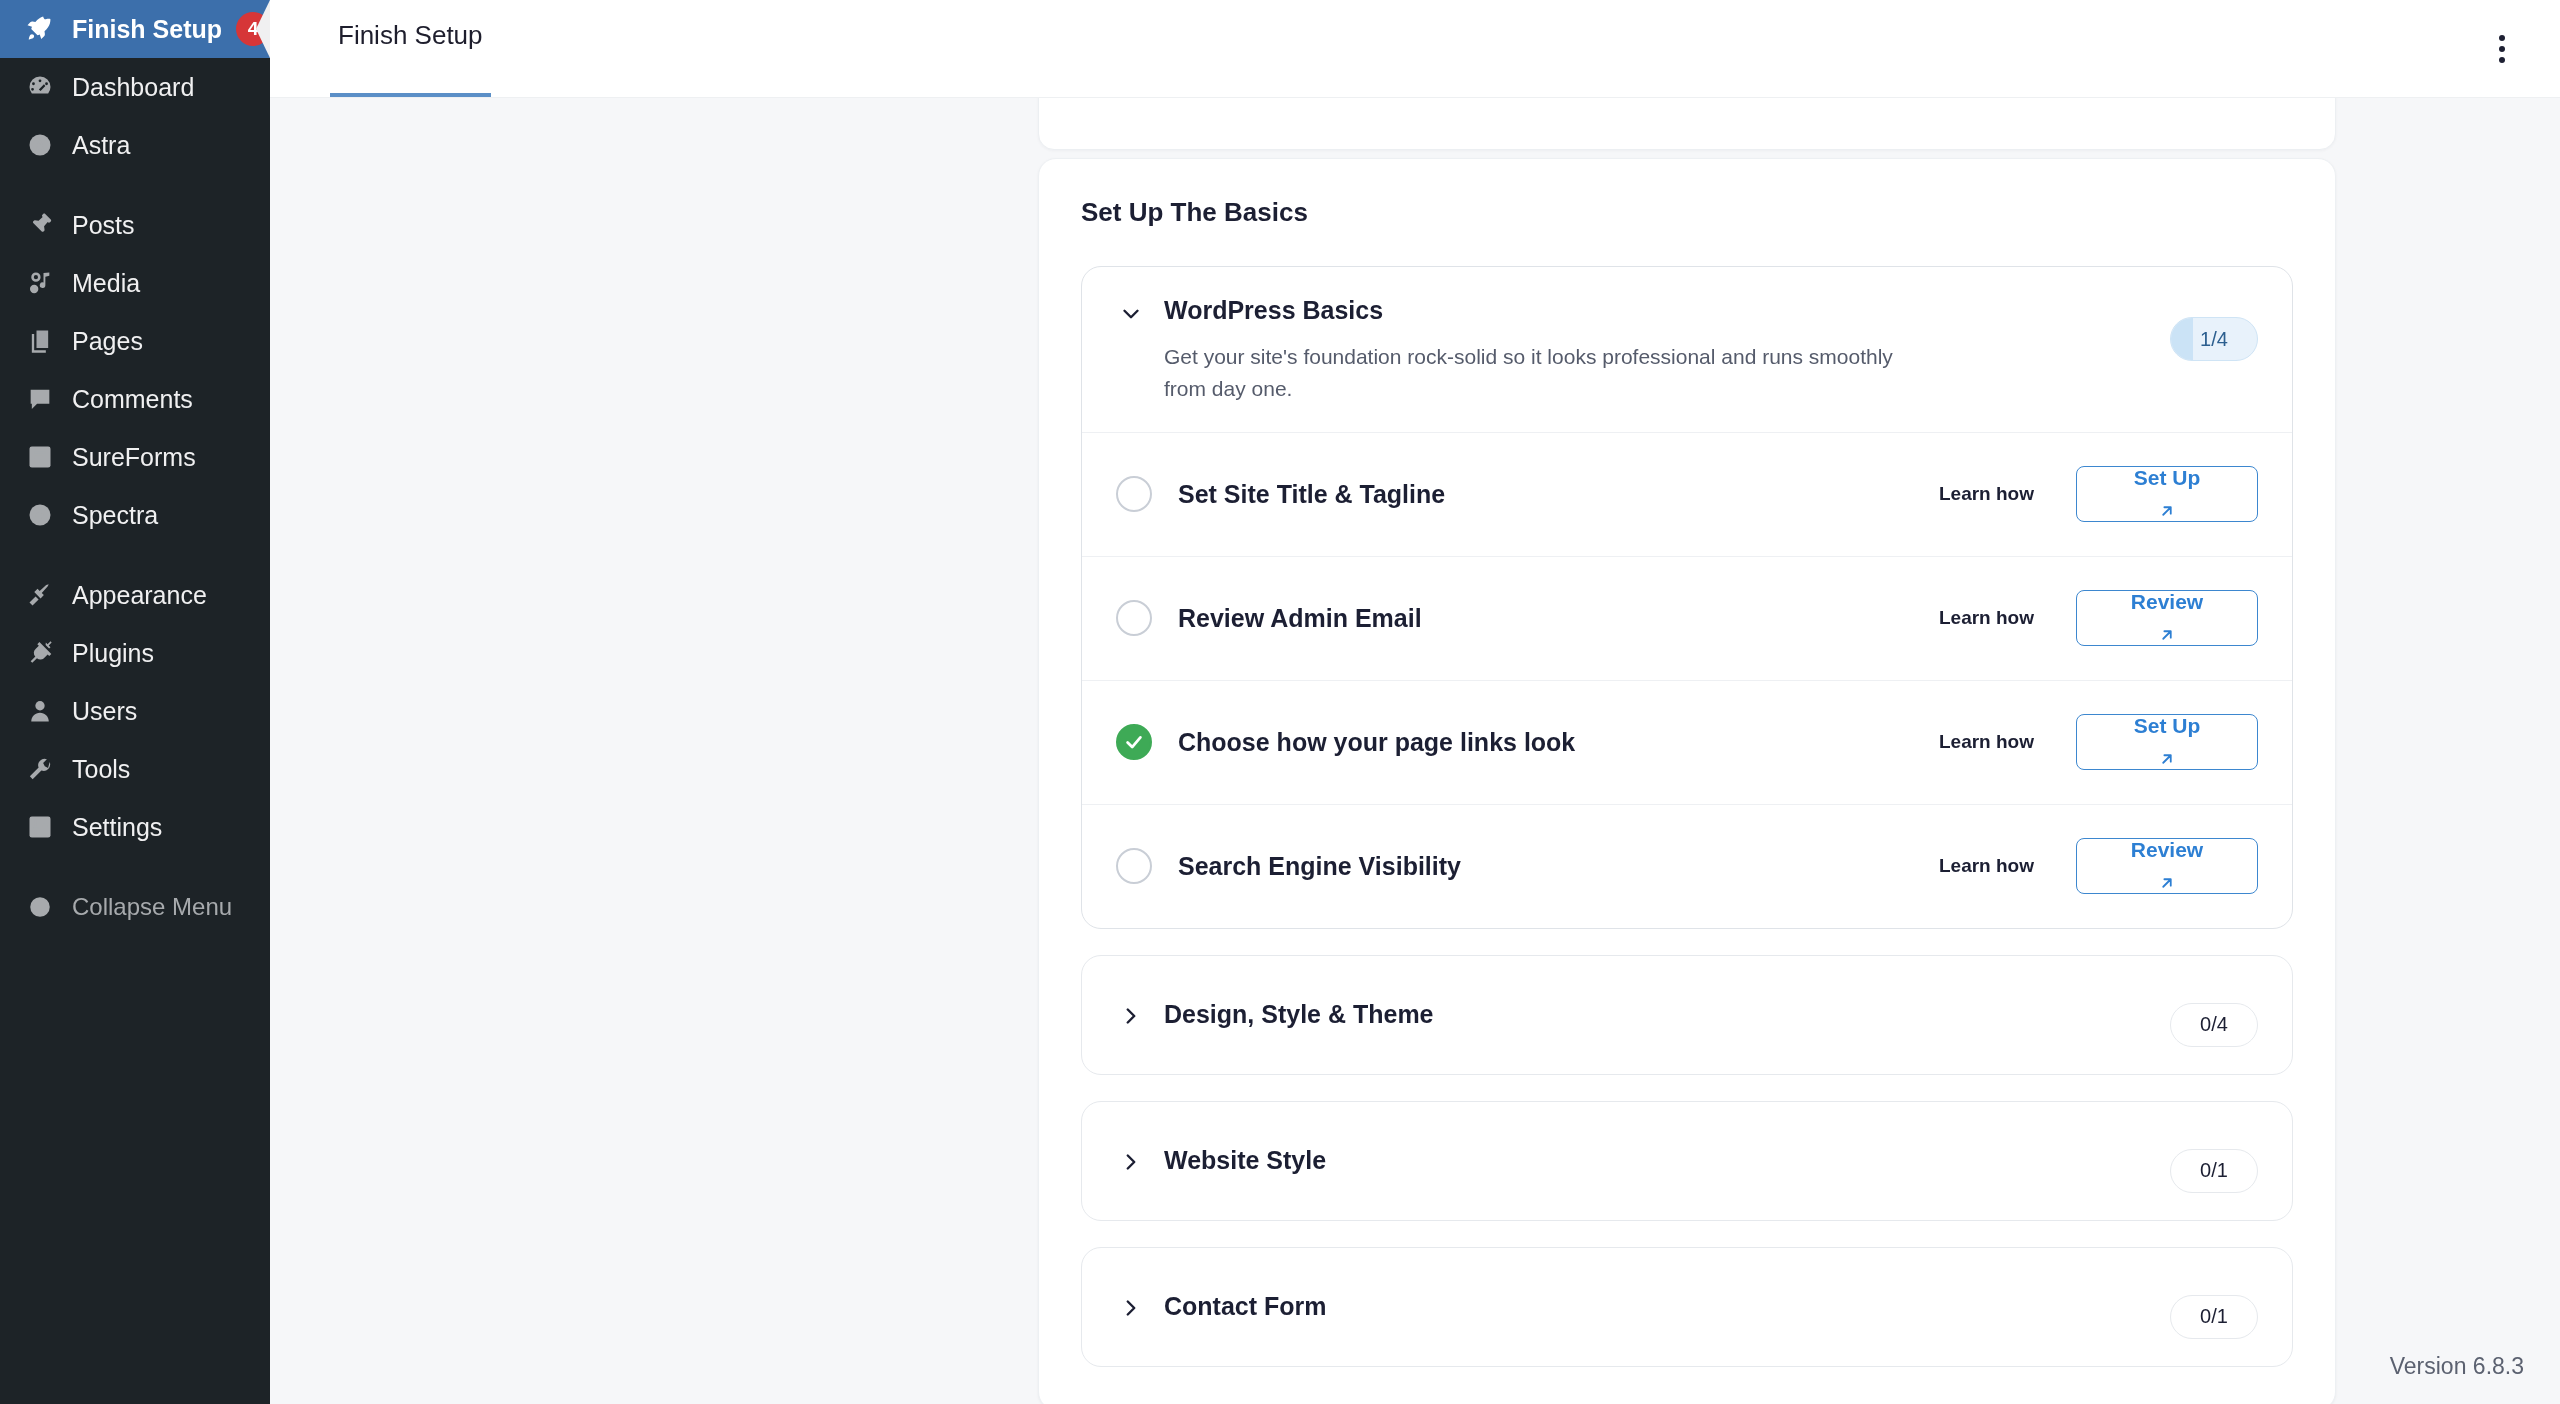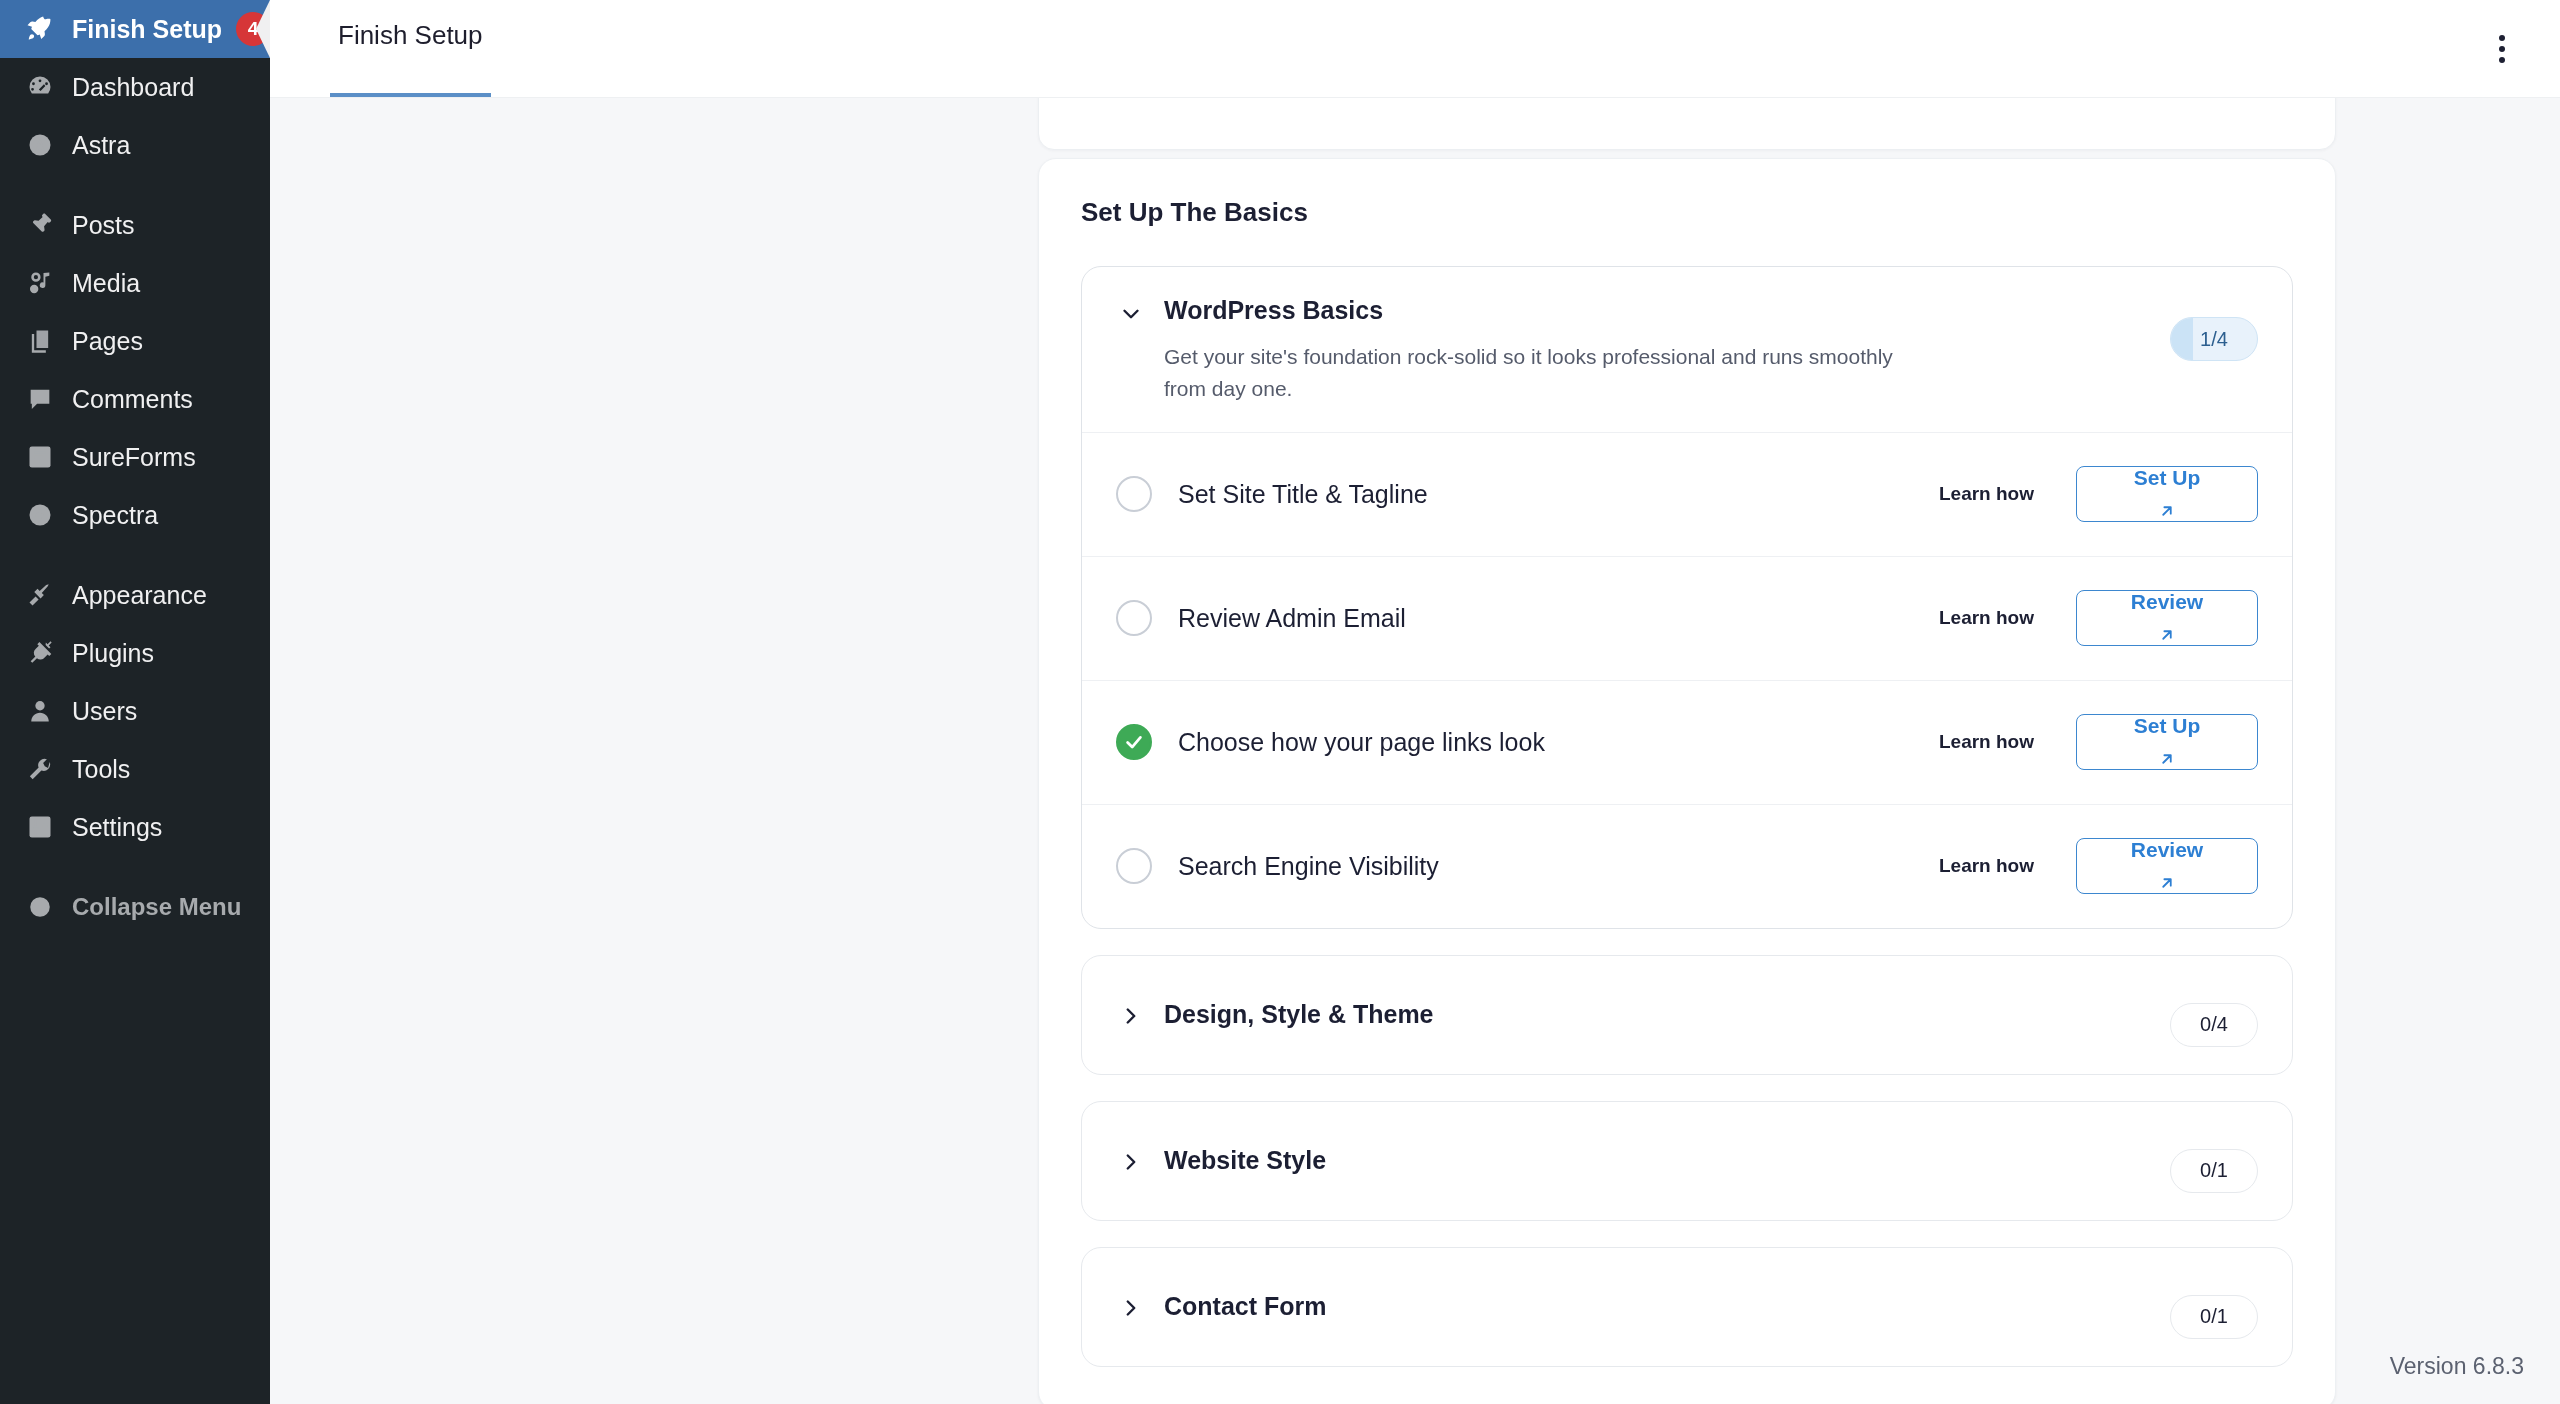--- a/index.html
+++ b/index.html
@@ -49,21 +49,21 @@
   }
   .badge-count {
     background: #d63638; color: #fff;
     font-size: 19px; font-weight: 700;
     border-radius: 18px;
     min-width: 34px; height: 34px;
     display: flex; align-items: center; justify-content: center;
     margin-left: 14px; padding: 0 9px;
   }
   .menu-gap { height: 22px; }
-  .menu-item.dim { color: #a7aaad; font-size: 24px; font-weight: bold; }
+  .menu-item.dim { color: #a7aaad; font-size: 24px; }
   .menu-item.dim .mi-icon svg path,
   .menu-item.dim .mi-icon svg circle,
   .menu-item.dim .mi-icon svg rect { fill: #a7aaad; }
   .menu-item .mi-icon svg path,
   .menu-item .mi-icon svg circle,
   .menu-item .mi-icon svg rect,
   .menu-item .mi-icon svg polygon { fill: #a7aaad; }
   .menu-item.active .mi-icon svg path,
   .menu-item.active .mi-icon svg polygon { fill: #ffffff; }
 
@@ -193,21 +193,21 @@
     border-radius: 50%;
     border: 2px solid #c9ced6;
     background: #ffffff;
     margin-right: 26px;
     display: flex; align-items: center; justify-content: center;
     cursor: pointer;
   }
   .check.done { background: #3eaa56; border-color: #3eaa56; }
   .check.done svg { display: block; }
   .check svg { display: none; }
-  .task-label { font-size: 25px; color: #1c1f33; flex: 1; }
+  .task-label { font-size: 25px; color: #1c1f33; flex: 1; font-weight: bold; }
   .learn {
     font-size: 19px; color: #1c1f33; font-weight: 600;
     margin-right: 42px; cursor: pointer;
   }
   .btn {
     min-width: 182px; height: 56px;
     border: 1px solid #3d87cf;
     border-radius: 8px;
     background: #ffffff;
     color: #2d7fd3;

